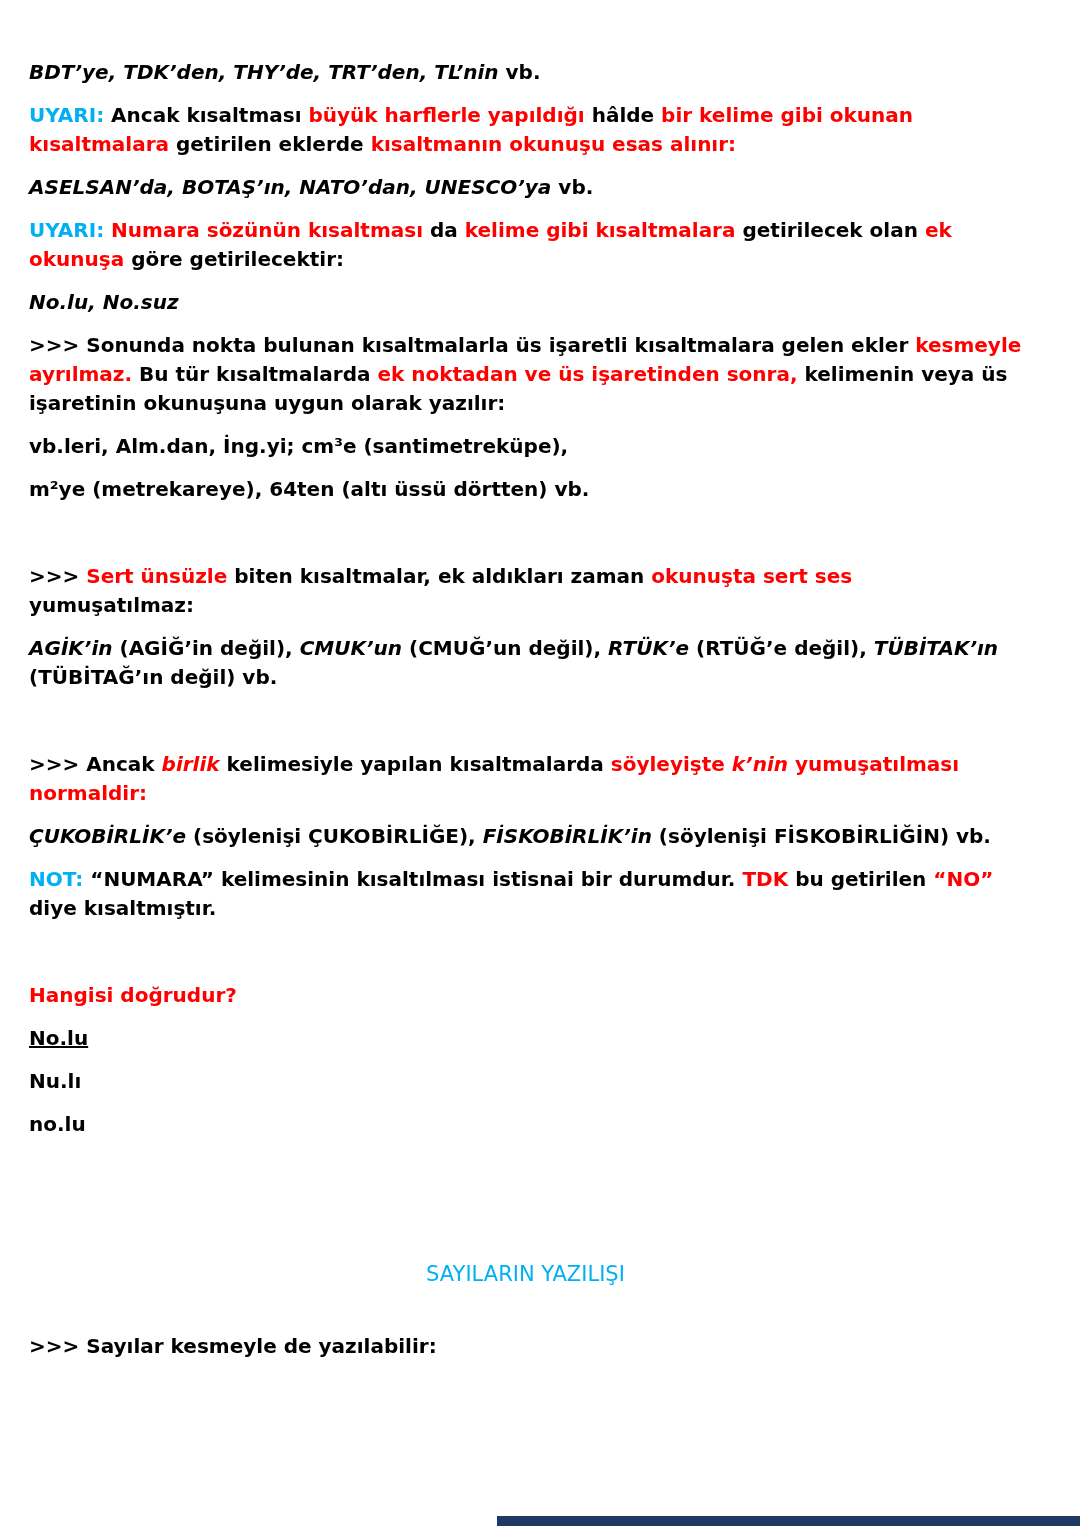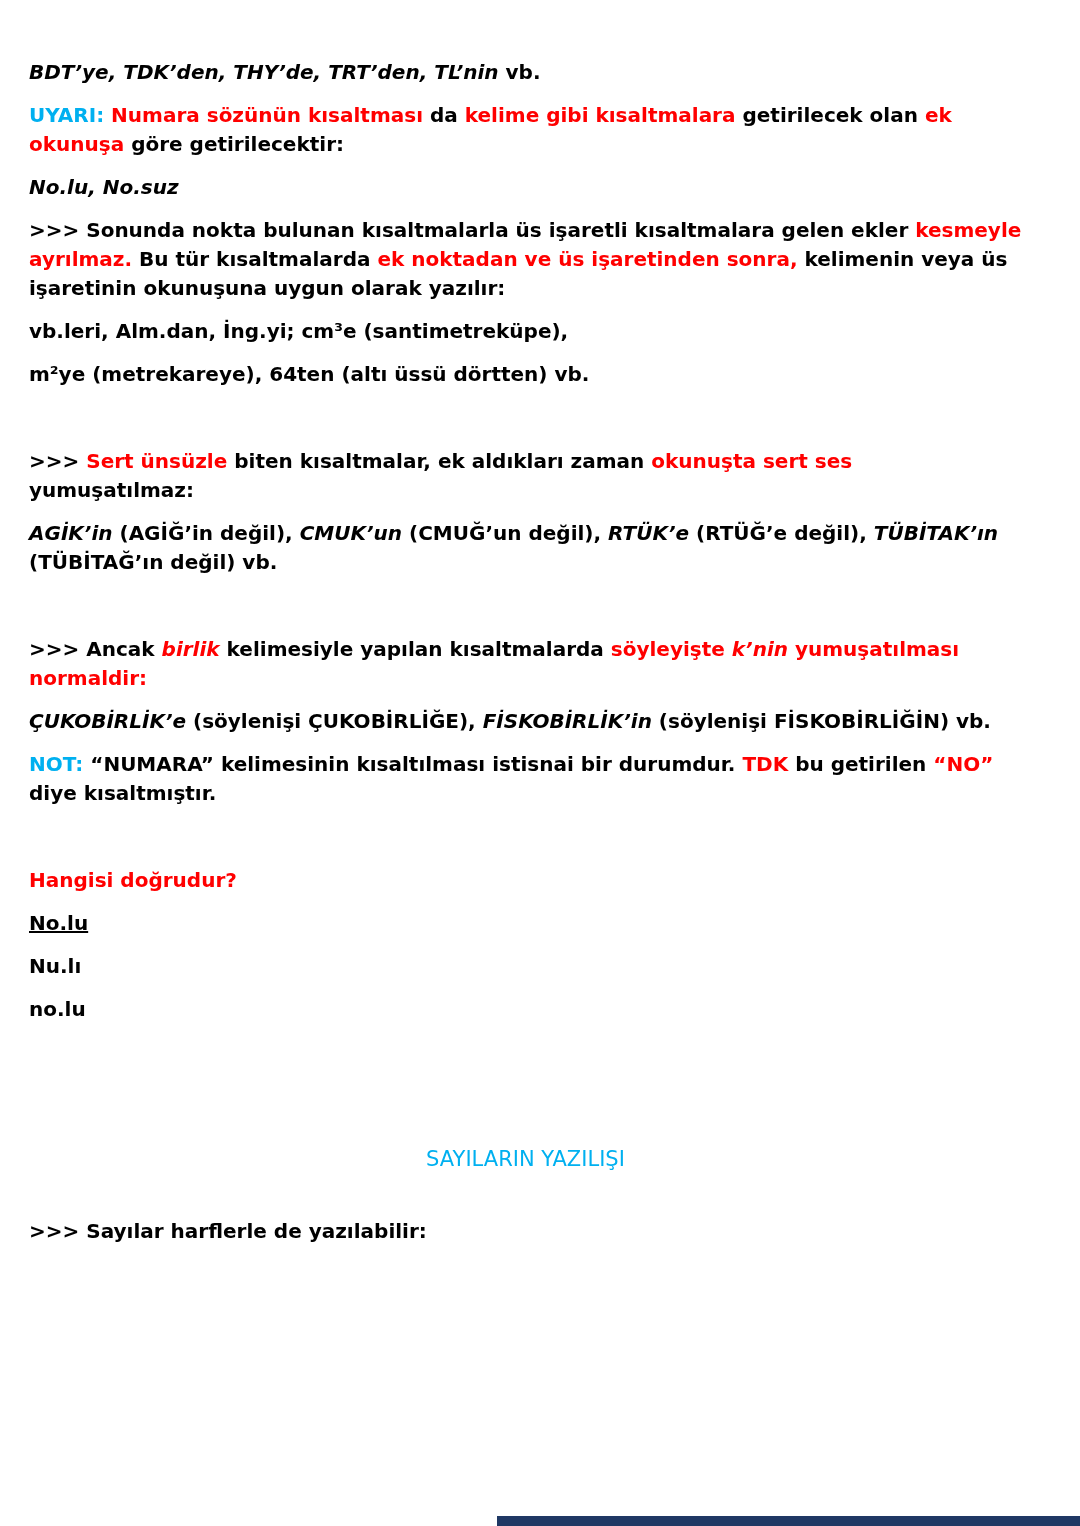--- a/index.html
+++ b/index.html
@@ -47,21 +47,23 @@
     background: var(--navy, #1f3864);
   }
 </style>
 </head>
 <body>
 
 <main class="page">
 
   <p class="para"><span class="i">BDT’ye, TDK’den, THY’de, TRT’den, TL’nin</span><span> vb.</span></p>
 
+  <p class="para"><span class="b">UYARI: </span><span>Ancak kısaltması </span><span class="r">büyük harflerle yapıldığı </span><span>hâlde </span><span class="r">bir kelime gibi okunan kısaltmalara </span><span>getirilen eklerde </span><span class="r">kısaltmanın okunuşu esas alınır:</span></p>
 
+  <p class="para"><span class="i">ASELSAN’da, BOTAŞ’ın, NATO’dan, UNESCO’ya</span><span> vb.</span></p>
 
   <p class="para"><span class="b">UYARI: </span><span class="r">Numara sözünün kısaltması </span><span>da </span><span class="r">kelime gibi kısaltmalara </span><span>getirilecek olan </span><span class="r">ek okunuşa </span><span>göre getirilecektir:</span></p>
 
   <p class="para"><span class="i">No.lu, No.suz</span></p>
 
   <p class="para"><span>&gt;&gt;&gt; Sonunda nokta bulunan kısaltmalarla üs işaretli kısaltmalara gelen ekler </span><span class="r">kesmeyle ayrılmaz.</span><span> Bu tür kısaltmalarda </span><span class="r">ek noktadan ve üs işaretinden sonra,</span><span> kelimenin veya üs işaretinin okunuşuna uygun olarak yazılır:</span></p>
 
   <p class="para"><span>vb.leri, Alm.dan, İng.yi; cm³e (santimetreküpe),</span></p>
 
   <p class="para"><span>m²ye (metrekareye), 64ten (altı üssü dörtten) vb.</span></p>
@@ -80,17 +82,17 @@
 
   <p class="para"><span class="u">No.lu</span></p>
 
 
   <p class="para"><span>Nu.lı</span></p>
 
   <p class="para"><span>no.lu</span></p>
 
   <h2 class="heading">SAYILARIN YAZILIŞI</h2>
 
-  <p class="para"><span>&gt;&gt;&gt; </span><span class="n">Sayılar </span><span>harflerle de </span><span class="n">yazılabilir:</span></p>
+  <p class="para"><span>&gt;&gt;&gt; </span><span class="n">Sayılar </span><span>kesmeyle de </span><span class="n">yazılabilir:</span></p>
 
   <div class="footer-bar"></div>
 
 </main>
 
 </body></html>

